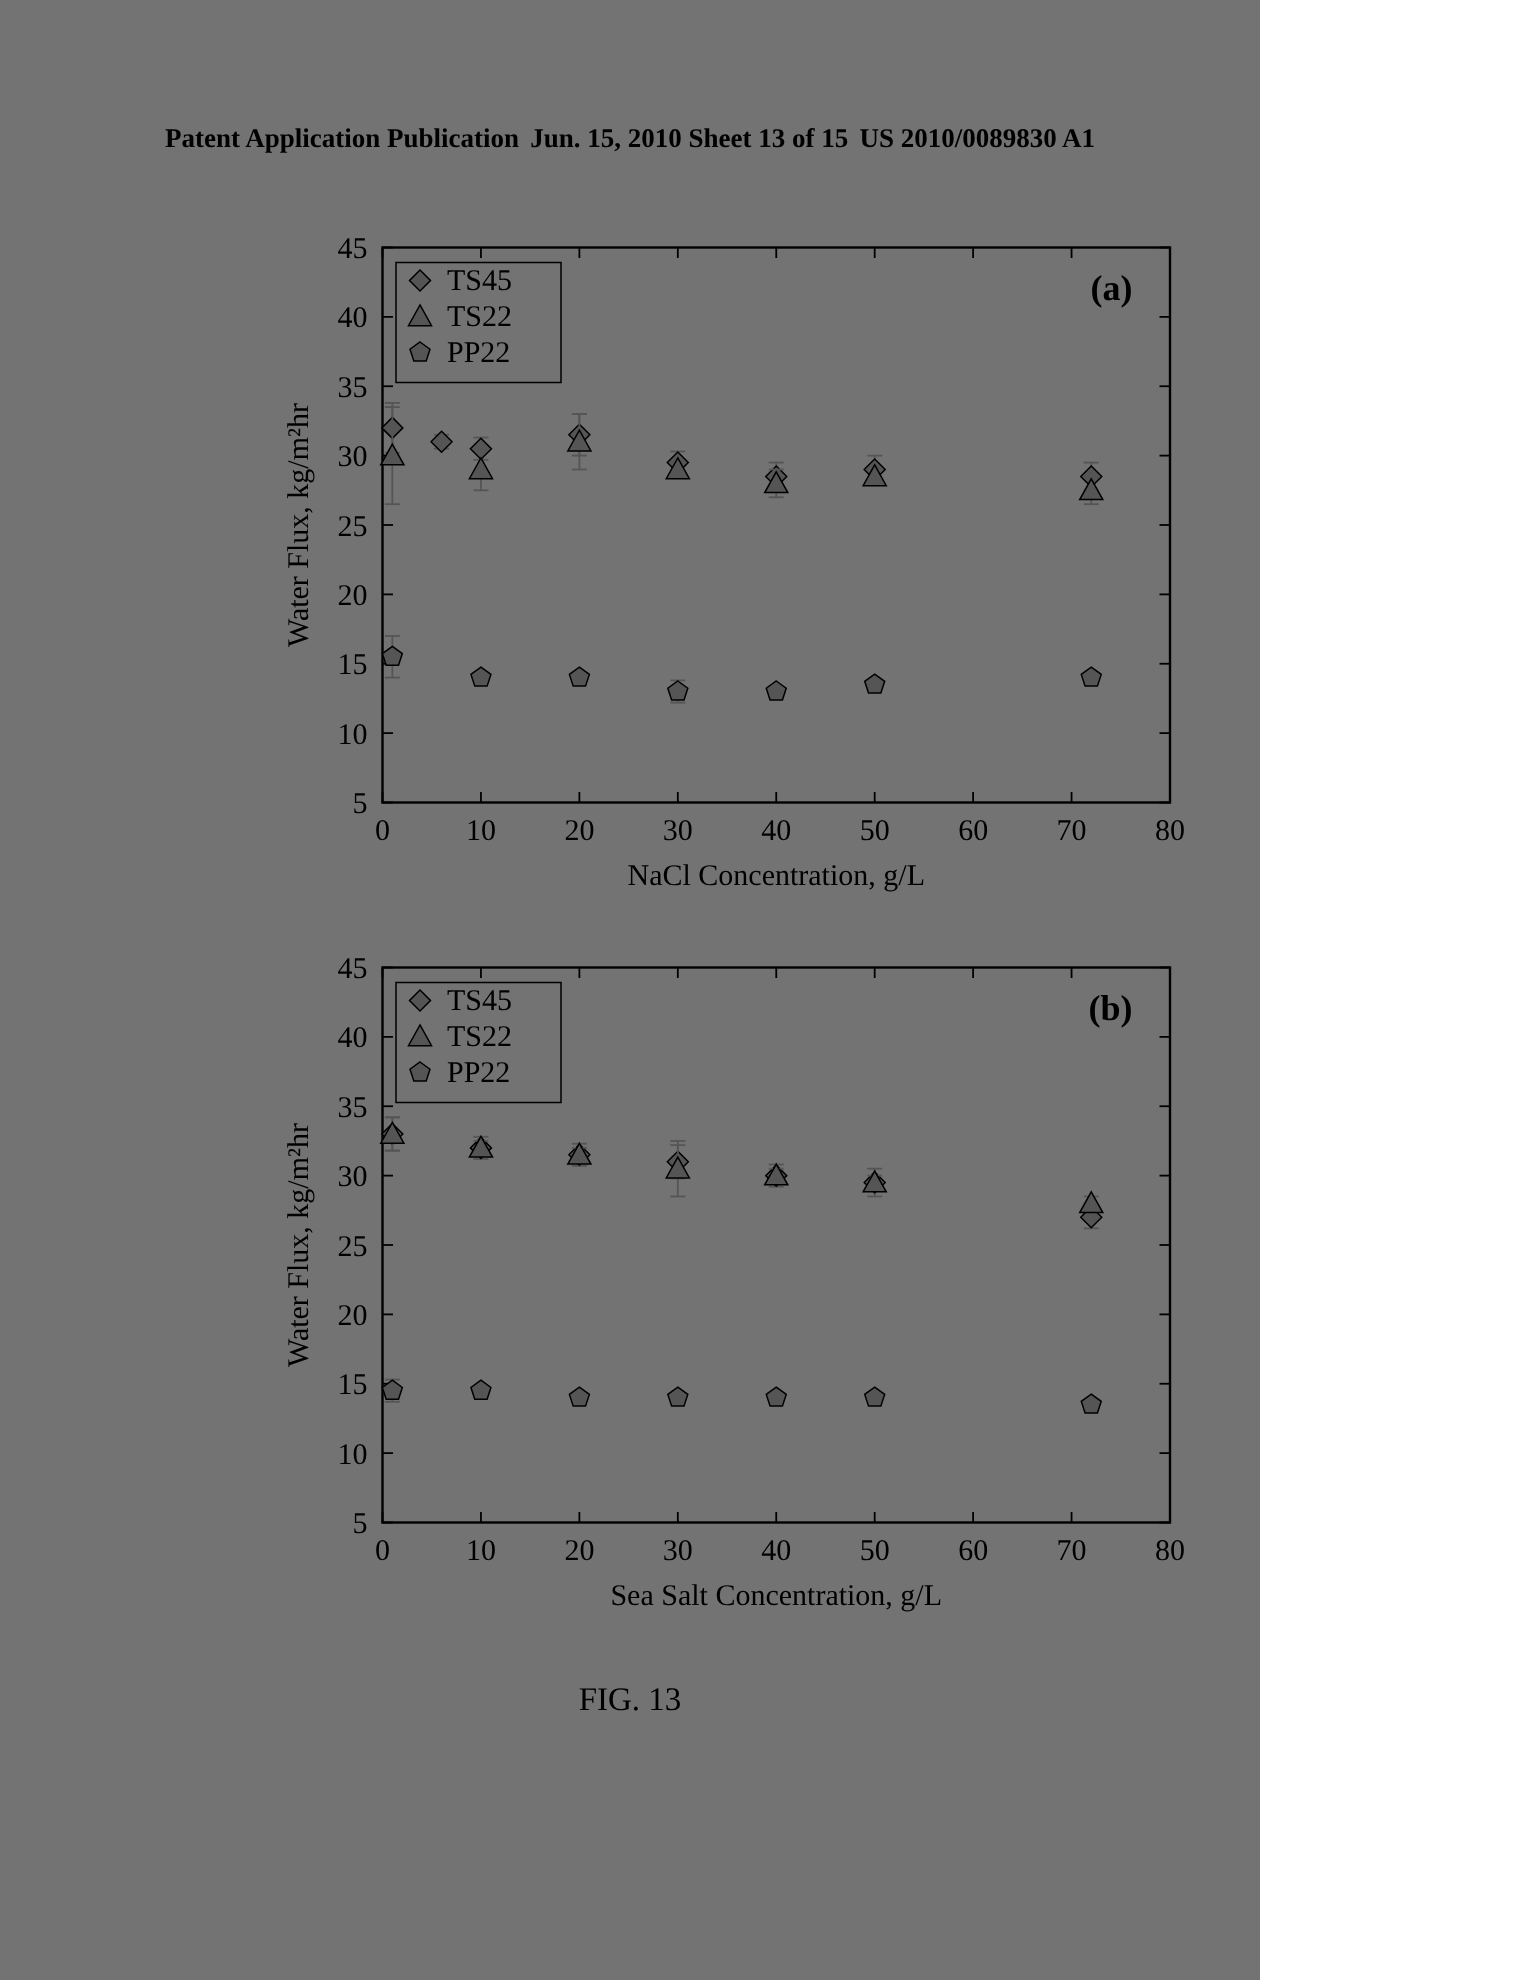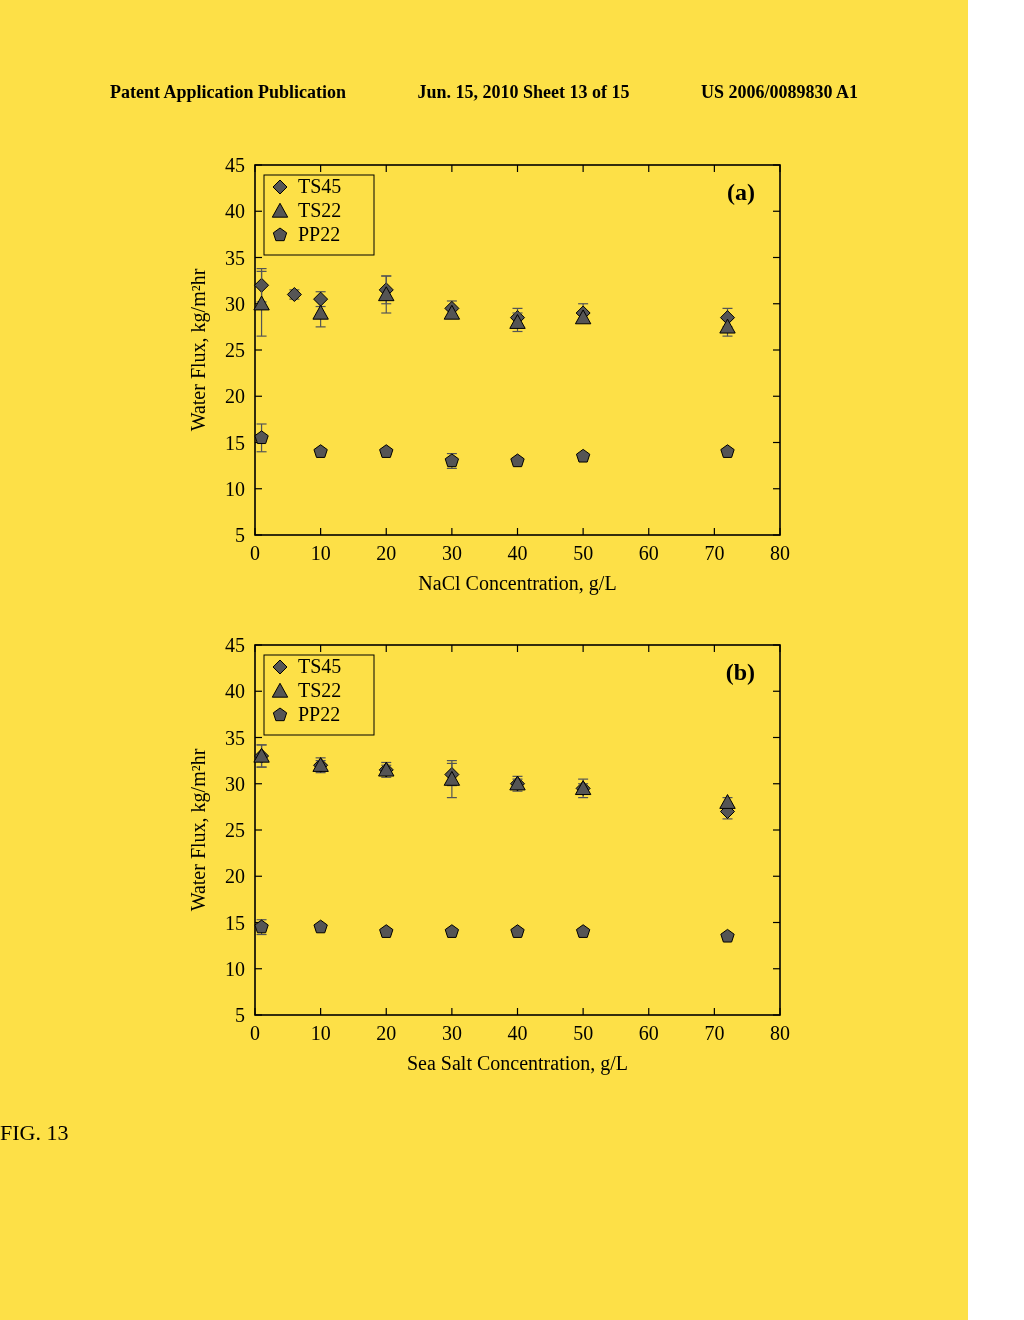--- a/index.html
+++ b/index.html
@@ -3,39 +3,40 @@
 <meta charset="utf-8">
 <style>
   body {
     margin: 0;
     padding: 0;
     background: #fff;
     font-family: "Times New Roman", Times, serif;
     width: 1024px;
   }
   .page {
-    width: 968px;
+    width: 840px;
     height: 1320px;
     position: relative;
-    background: #fde047;
+    background: #737373;
   }
   .header {
     position: absolute;
     top: 82px;
     left: 110px;
     right: 110px;
     font-size: 18px;
     font-weight: bold;
     display: flex;
     justify-content: space-between;
   }
   .header span { white-space: nowrap; }
   .figlabel {
     position: absolute;
     left: 0; right: 0;
+    text-align: center;
     font-size: 22px;
   }
   .chart-wrap {
     position: absolute;
     left: 180px;
     width: 620px;
   }
   .chart-a { top: 150px; height: 440px; }
   .chart-b { top: 630px; height: 440px; }
   svg { display: block; }
@@ -49,21 +50,21 @@
   .errbar { stroke: #555; stroke-width: 1.2; }
 </style>
 </head>
 <body>
 
 <div class="page">
 
   <div class="header">
     <span>Patent Application Publication</span>
     <span>Jun. 15, 2010  Sheet 13 of 15</span>
-    <span>US 2006/0089830 A1</span>
+    <span>US 2010/0089830 A1</span>
   </div>
 
   <div class="chart-wrap chart-a">
     <svg id="svg-a" width="620" height="470">
         <rect x="75" y="15" width="525" height="370" fill="none" stroke="#000" stroke-width="1.6"></rect>
         <line x1="75" y1="385" x2="75" y2="378" class="tick"></line>
         <line x1="75" y1="15" x2="75" y2="22" class="tick"></line>
         <text x="75" y="410" class="ticklabel" text-anchor="middle">0</text>
         <line x1="140.625" y1="385" x2="140.625" y2="378" class="tick"></line>
         <line x1="140.625" y1="15" x2="140.625" y2="22" class="tick"></line>

